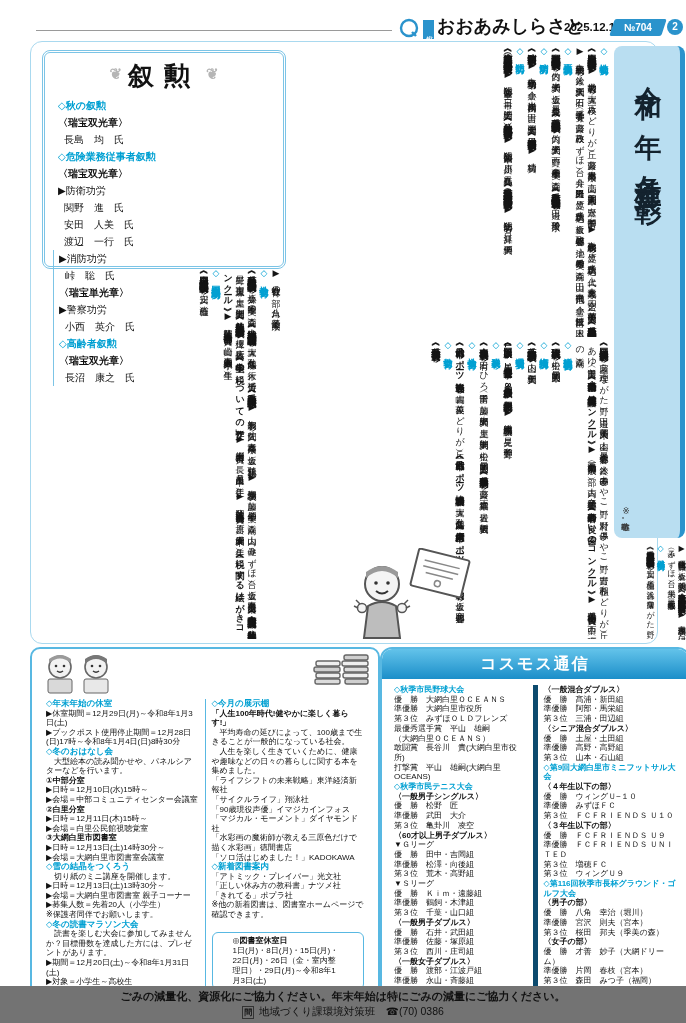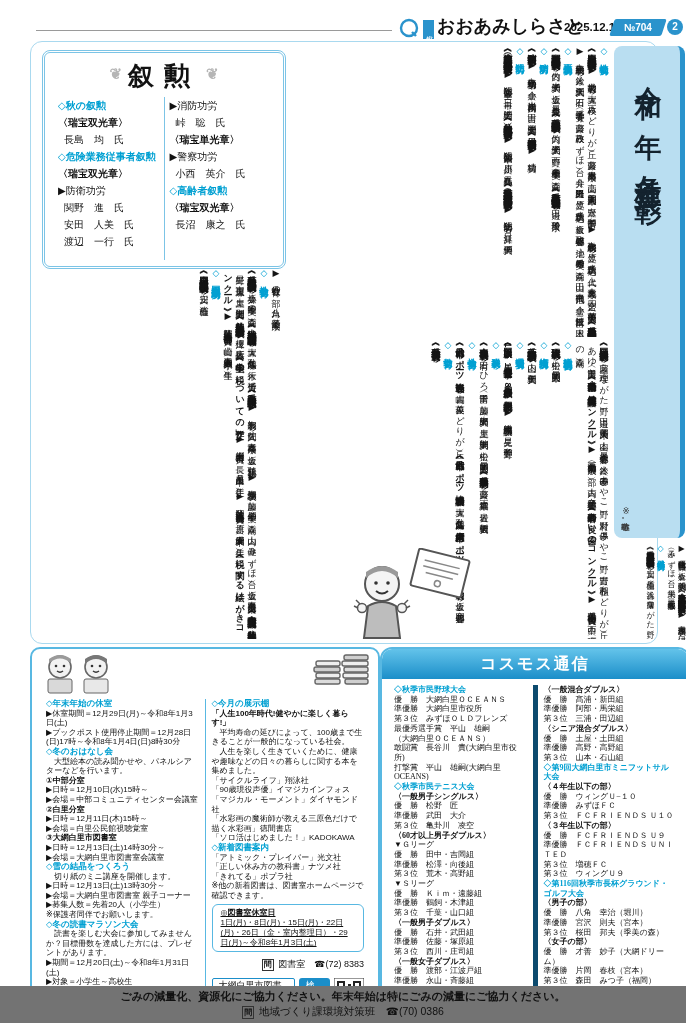--- a/index.html
+++ b/index.html
@@ -27,21 +27,21 @@
   .reiwa-title{position:absolute;right:14px;top:18px;writing-mode:vertical-rl;font-size:27px;
          font-weight:bold;letter-spacing:7px;color:#13222e;}
   .reiwa-note{position:absolute;left:6px;bottom:14px;writing-mode:vertical-rl;font-size:8.5px;color:#333;}
   
   .jokun{position:absolute;left:42px;top:50px;width:238px;height:213px;border:3px double #7cc4e6;
          border-radius:8px;background:#fff;}
   .jokun-title{position:absolute;left:0;right:0;top:6px;text-align:center;
          font-family:"Liberation Serif","DejaVu Serif",serif;font-size:26px;font-weight:bold;letter-spacing:10px;}
   .jokun-title::before,.jokun-title::after{content:"\2766";color:#b5b5b5;font-size:15px;letter-spacing:0;
          position:relative;top:-6px;margin:0 6px;}
-  .jokun-cols{position:absolute;left:8px;right:8px;top:44px;bottom:6px;display:flex;}
+  .jokun-cols{position:absolute;left:8px;right:8px;top:44px;bottom:6px;display:flex;flex-direction:column;}
   .jokun-col{flex:1;padding:0 5px;font-size:10px;line-height:17px;}
   .jokun-col+.jokun-col{border-left:1px solid #7cc4e6;}
   .jokun-col .ent{display:block;}
   .jokun-col .ent.h{color:#00a0d2;font-weight:bold;}
   .jokun-col .ent.b{font-weight:bold;}
   .jokun-col .ent.p{padding-left:6px;}
   
   .vregion{position:absolute;writing-mode:vertical-rl;overflow:hidden;font-size:9px;line-height:12px;
            color:#151515;letter-spacing:0.5px;}
   .vregion .ent::after{content:"\3000";}
@@ -58,37 +58,37 @@
   .lib-banner{position:absolute;left:92px;top:5px;width:192px;height:38px;background:#cde9f7;
            border:3px solid #17284a;border-radius:10px;color:#1f9ad6;font-size:20px;font-weight:bold;
            text-align:center;line-height:33px;letter-spacing:1px;}
   .lib-bang{position:absolute;left:186px;top:-12px;color:#17284a;font-weight:bold;font-size:13px;}
   .lib-cols{position:absolute;left:8px;right:8px;top:50px;bottom:6px;display:flex;overflow:hidden;}
   .lib-col{flex:1;padding:0 6px;font-size:8px;line-height:9.6px;overflow:hidden;}
   .lib-col+.lib-col{border-left:1px solid #58b8e2;}
   .lib-col .ent{display:block;}
   .lib-col .ent.h{color:#00a0d2;font-weight:bold;font-size:8.5px;}
   .lib-col .ent.b{font-weight:bold;}
-  .closed-box{border:1px solid #58b8e2;border-radius:6px;padding:3px 8px;margin:4px 0;font-size:8px;line-height:10px;text-decoration:underline;}
+  .closed-box{border:1px solid #58b8e2;border-radius:6px;padding:3px 20px;margin:12px 0;font-size:8px;line-height:10px;}
   .closed-box .cb-title{font-weight:bold;display:block;}
   .lib-contact{font-size:9px;margin:7px 0;text-align:right;}
   .toi{display:inline-block;border:1px solid #333;font-weight:bold;font-size:8px;padding:0 1px;margin-right:2px;}
   .search-row{display:flex;align-items:flex-start;gap:4px;margin-top:2px;}
   .search-box{border:1.5px solid #1b8ec9;color:#222;font-size:9px;padding:2px 6px;border-radius:2px;}
   .search-btn{background:#1b8ec9;color:#fff;font-size:9px;padding:3px 7px;border-radius:3px;}
   .qr-wrap{margin-left:auto;text-align:center;}
   
   .cosmos{position:absolute;left:380px;top:647px;width:306px;height:353px;border:2px solid #58b8e2;
           border-radius:12px;background:#fff;overflow:hidden;}
   .cos-banner{height:30px;background:linear-gradient(#63c3ea,#1b8ec9);color:#fff;font-size:16px;
           font-weight:bold;text-align:center;line-height:30px;letter-spacing:2px;border-radius:9px 9px 0 0;}
   .cos-cols{position:absolute;left:6px;right:6px;top:36px;bottom:4px;display:flex;overflow:hidden;}
   .cos-col{flex:1;padding:0 6px;font-size:8px;line-height:9.7px;overflow:hidden;}
   .cos-col+.cos-col{border-left:5px solid #0c4a6e;}
-  .cos-col .ent{display:block;font-family:Liberation Serif, serif;}
+  .cos-col .ent{display:block;}
   .cos-col .ent.h{color:#00a0d2;font-weight:bold;}
   .cos-col .ent.b{font-weight:bold;}
   
   .clip{position:absolute;}
   
   .footer{position:absolute;left:0;right:0;bottom:0;height:37px;background:#737373;text-align:center;}
   .footer .f1{font-size:11px;font-weight:bold;margin-top:3px;}
   .footer .f2{font-size:10.5px;margin-top:1px;}
 </style>
 </head>
@@ -225,20 +225,21 @@
         <span class="ent p">▶期間＝12月20日(土)～令和8年1月31日(土)</span>
         <span class="ent p">▶対象＝小学生～高校生</span>
         <span class="ent p">▶目標＝20冊</span>
       </div>
     <div class="lib-col">
       <div>
           <span class="ent h">◇今月の展示棚</span>
           <span class="ent b">「人生100年時代!健やかに楽しく暮らす!」</span>
           <span class="ent p">　平均寿命の延びによって、100歳まで生きることが一般的になっている社会。</span>
           <span class="ent p">　人生を楽しく生きていくために、健康や趣味などの日々の暮らしに関する本を集めました。</span>
+          <span class="ent p">「ライフシフトの未来戦略」東洋経済新報社</span>
           <span class="ent p">「サイクルライフ」翔泳社</span>
           <span class="ent p">「90歳現役声優」イマジカインフォス</span>
           <span class="ent p">「マジカル・モーメント」ダイヤモンド社</span>
           <span class="ent p">「水彩画の魔術師が教える三原色だけで描く水彩画」徳間書店</span>
           <span class="ent p">「ソロ活はじめました！」KADOKAWA</span>
           <span class="ent h">◇新着図書案内</span>
           <span class="ent p">「アトミック・プレイバー」光文社</span>
           <span class="ent p">「正しい休み方の教科書」ナツメ社</span>
           <span class="ent p">「きれてる」ポプラ社</span>
           <span class="ent p">※他の新着図書は、図書室ホームページで確認できます。</span>

